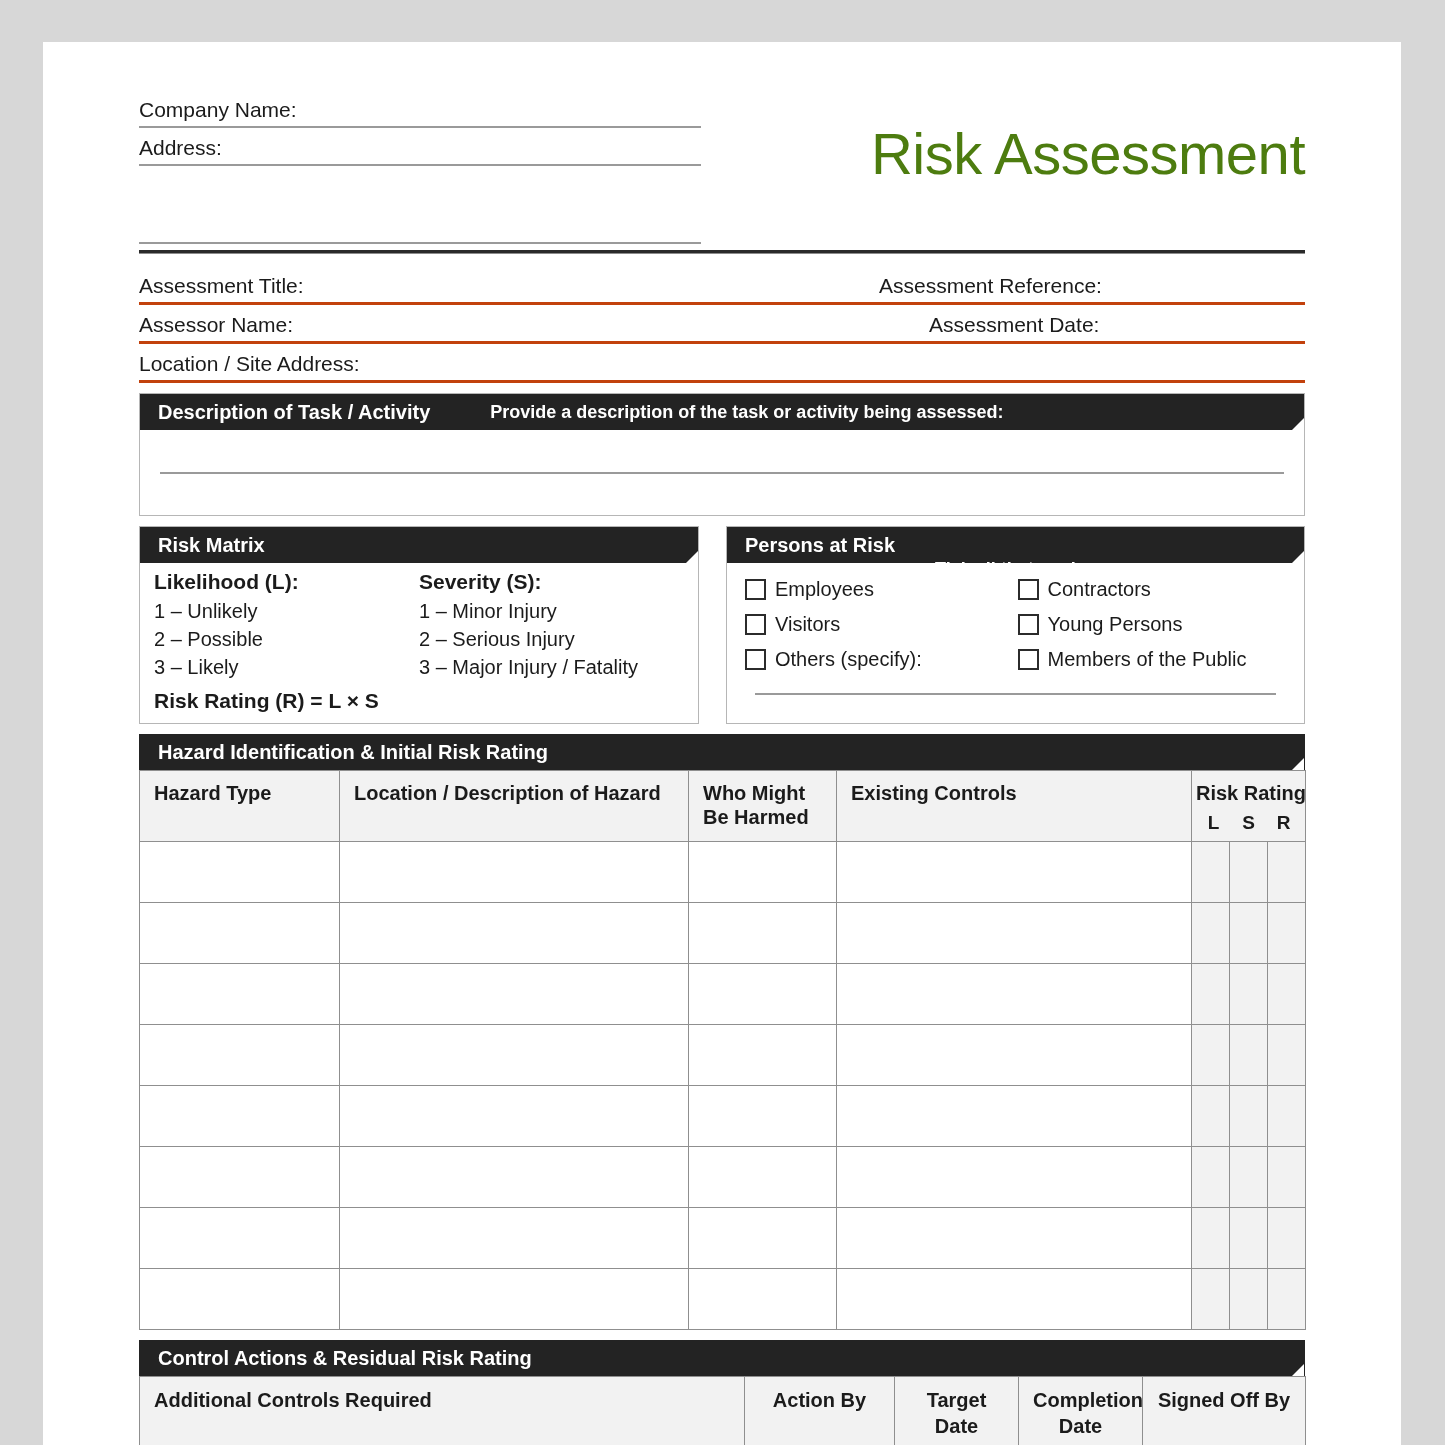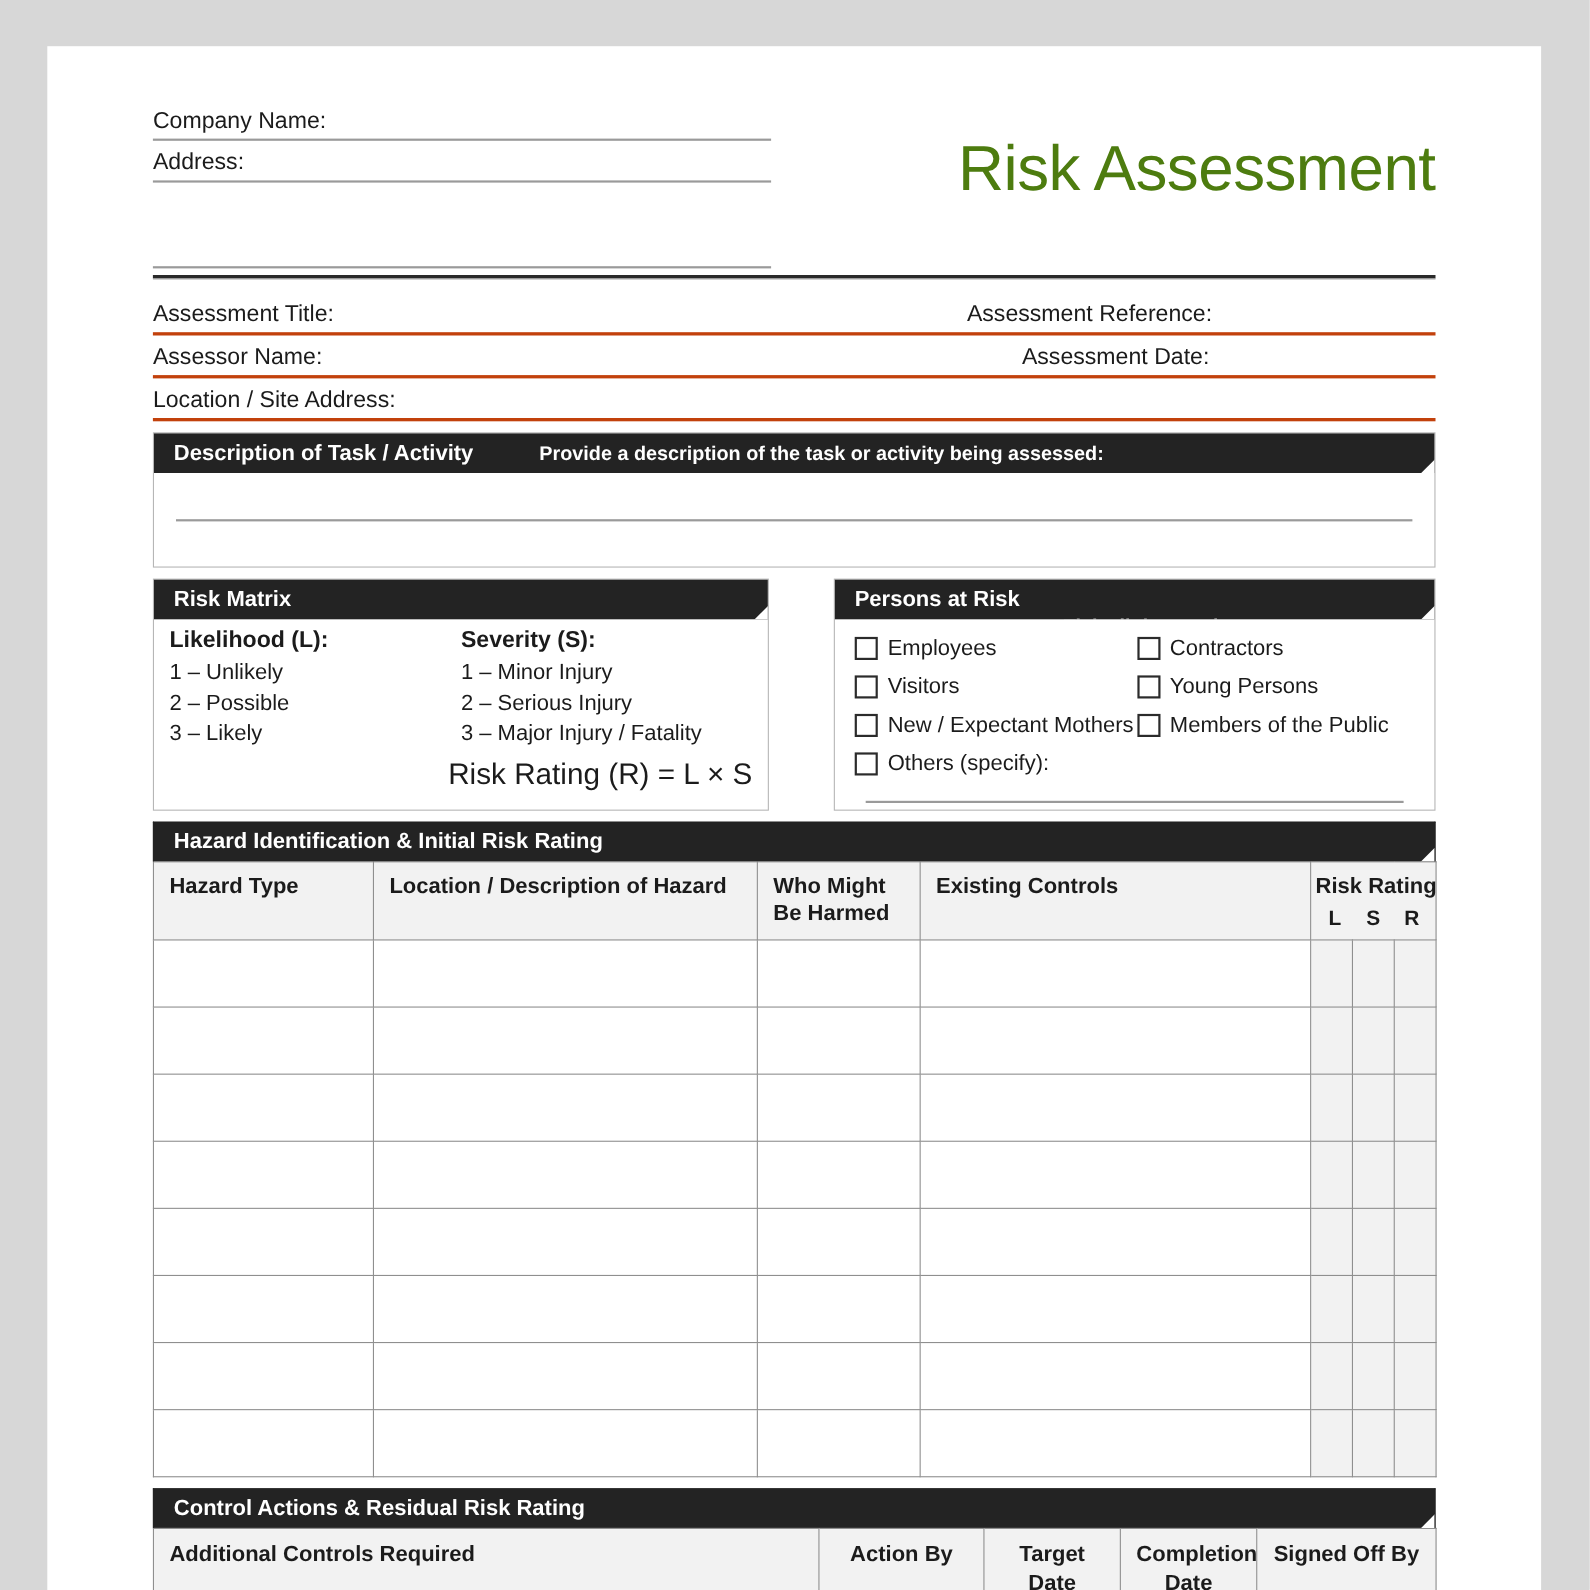--- a/index.html
+++ b/index.html
@@ -129,21 +129,21 @@
     position: absolute;
     left: 20px;
     right: 20px;
     top: 42px;
     border-bottom: 2px solid #9a9a9a;
   }
 
   
   .mid-row {
     display: flex;
-    gap: 59px;
+    gap: 27px;
     margin-top: 10px;
   }
   .matrix-panel { width: 560px; }
   .persons-panel { flex: 1; }
 
   .matrix-body {
     padding: 7px 14px 10px 14px;
   }
   .mcols { display: flex; }
   .mcol { width: 50%; }
@@ -151,23 +151,23 @@
     margin: 0 0 3px 0;
     font-size: 21px;
     font-weight: bold;
   }
   .mcol .mitem {
     font-size: 20px;
     line-height: 28px;
     white-space: nowrap;
   }
   .formula {
-    text-align: right;
-    font-size: 27px;
-    font-weight: normal;
+    text-align: left;
+    font-size: 21px;
+    font-weight: bold;
     margin-top: 8px;
   }
   .range {
     text-align: center;
     font-size: 20px;
     margin-top: 3px;
   }
 
   .persons-body { padding: 9px 14px 6px 18px; }
   .prow { display: flex; }
@@ -325,24 +325,20 @@
               <div class="pitem">
                 <span class="cbox"></span>
                 <span>Employees</span>
               </div>
               <div class="pitem">
                 <span class="cbox"></span>
                 <span>Visitors</span>
               </div>
               <div class="pitem">
                 <span class="cbox"></span>
-                <span>New / Expectant Mothers</span>
-              </div>
-              <div class="pitem">
-                <span class="cbox"></span>
                 <span>Others (specify):</span>
               </div>
             </div>
             <div class="pcol">
               <div class="pitem">
                 <span class="cbox"></span>
                 <span>Contractors</span>
               </div>
               <div class="pitem">
                 <span class="cbox"></span>

